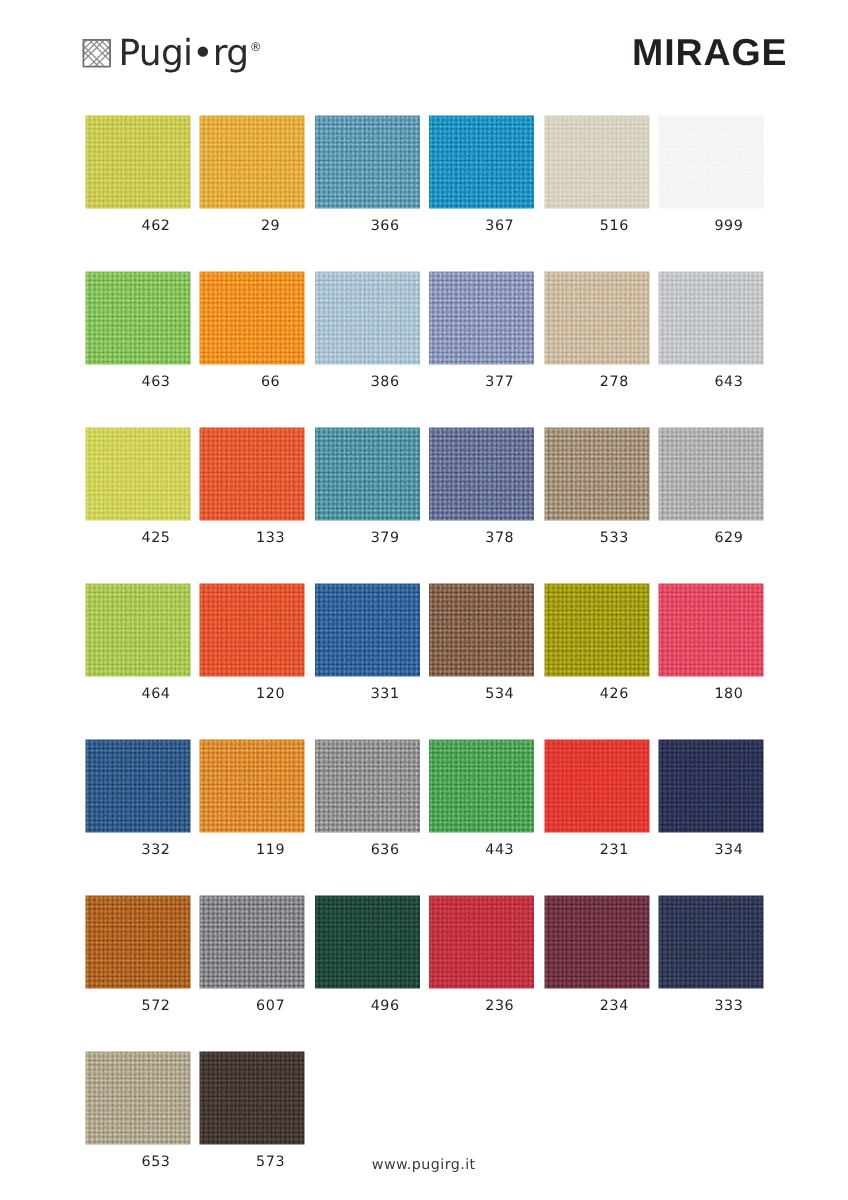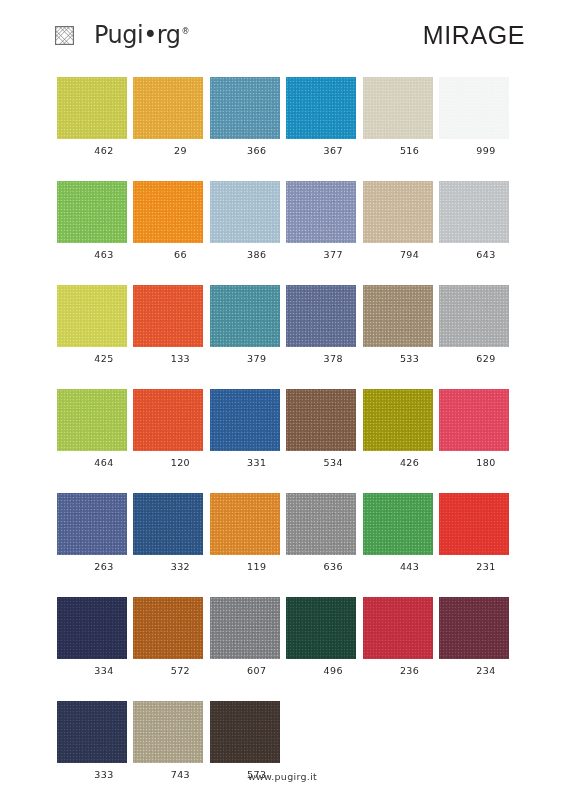--- a/index.html
+++ b/index.html
@@ -25,21 +25,21 @@
     height: 70px;
     display: flex;
     align-items: center;
     justify-content: space-between;
     padding: 0 40px 0 55px;
     box-sizing: border-box;
   }
   .brand {
     display: flex;
     align-items: center;
-    gap: 20px;
+    gap: 5px;
   }
   .brand-mark {
     width: 19px;
     height: 19px;
     flex: 0 0 auto;
     display: block;
   }
   .brand-word {
     font-size: 24px;
     letter-spacing: -0.5px;
@@ -51,21 +51,21 @@
     font-family: "DejaVu Sans", sans-serif;
   }
   .brand-reg {
     font-size: 8px;
     vertical-align: super;
     color: #2b2b2b;
     margin-left: 1px;
   }
   .collection-title {
     font-size: 25px;
-    font-weight: normal;
+    font-weight: bold;
     letter-spacing: 0.6px;
     color: #231f20;
     line-height: 1;
   }
 
   
   .grid {
     position: absolute;
     top: 77px;
     left: 57px;
@@ -252,21 +252,21 @@
         </svg>
       </div>
       <div class="code">377</div>
     </div>
     <div class="cell">
       <div class="swatch" style="background-color: rgb(201, 183, 155);">
         <svg class="noise" width="70" height="62">
           <rect width="70" height="62" filter="url(#fabricNoise)"></rect>
         </svg>
       </div>
-      <div class="code">794</div>
+      <div class="code">278</div>
     </div>
     <div class="cell">
       <div class="swatch" style="background-color: rgb(192, 195, 198);">
         <svg class="noise" width="70" height="62">
           <rect width="70" height="62" filter="url(#fabricNoise)"></rect>
         </svg>
       </div>
       <div class="code">643</div>
     </div>
     <div class="cell">
@@ -359,28 +359,20 @@
     </div>
     <div class="cell">
       <div class="swatch" style="background-color: rgb(224, 70, 92);">
         <svg class="noise" width="70" height="62">
           <rect width="70" height="62" filter="url(#fabricNoise)"></rect>
         </svg>
       </div>
       <div class="code">180</div>
     </div>
     <div class="cell">
-      <div class="swatch" style="background-color: rgb(83, 97, 143);">
-        <svg class="noise" width="70" height="62">
-          <rect width="70" height="62" filter="url(#fabricNoise)"></rect>
-        </svg>
-      </div>
-      <div class="code">263</div>
-    </div>
-    <div class="cell">
       <div class="swatch" style="background-color: rgb(47, 84, 128);">
         <svg class="noise" width="70" height="62">
           <rect width="70" height="62" filter="url(#fabricNoise)"></rect>
         </svg>
       </div>
       <div class="code">332</div>
     </div>
     <div class="cell">
       <div class="swatch" style="background-color: rgb(217, 132, 47);">
         <svg class="noise" width="70" height="62">
@@ -468,21 +460,21 @@
         </svg>
       </div>
       <div class="code">333</div>
     </div>
     <div class="cell">
       <div class="swatch" style="background-color: rgb(169, 160, 134);">
         <svg class="noise" width="70" height="62">
           <rect width="70" height="62" filter="url(#fabricNoise)"></rect>
         </svg>
       </div>
-      <div class="code">743</div>
+      <div class="code">653</div>
     </div>
     <div class="cell">
       <div class="swatch" style="background-color: rgb(64, 53, 47);">
         <svg class="noise" width="70" height="62">
           <rect width="70" height="62" filter="url(#fabricNoise)"></rect>
         </svg>
       </div>
       <div class="code">573</div>
     </div>
   </div>

